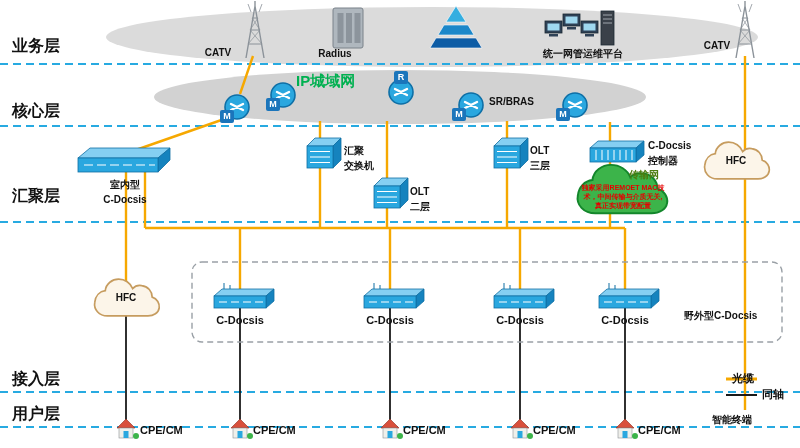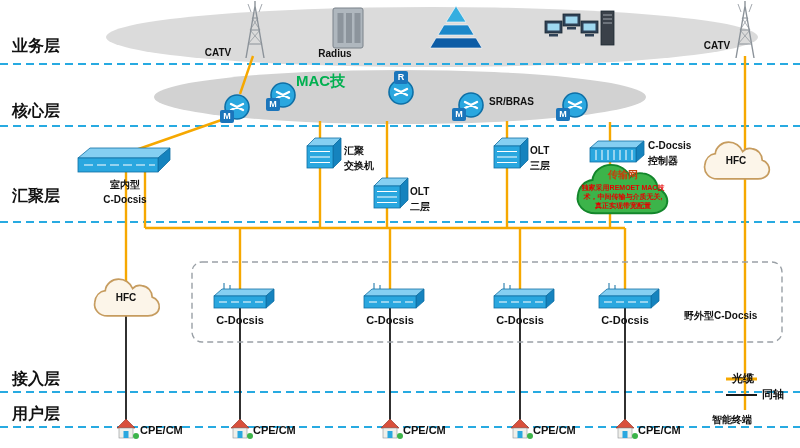--- a/index.html
+++ b/index.html
@@ -3,21 +3,21 @@
 <meta charset="utf-8">
 <style>
   html,body{margin:0;padding:0;background:#fff;}
   .stage{position:relative;width:800px;height:448px;background:#fff;font-family:"Liberation Sans",sans-serif;overflow:hidden;}
   svg.canvas{position:absolute;left:0;top:0;}
   .lbl{position:absolute;font-weight:bold;color:#111;white-space:pre-line;font-size:10px;line-height:15px;}
   .c{text-align:center;}
   .s13{font-size:16px;}
   .s11{font-size:11px;line-height:13px;}
   .green{color:#00B050;font-size:15px;line-height:17px;}
-  .transport-title{color:#c2410c;}
+  .transport-title{color:#4d7c0f;text-align:right;}
   .note{color:#E60000;font-size:7px;line-height:9px;font-weight:bold;}
   .tag{position:absolute;width:14px;height:13px;background:#1B75BB;color:#fff;font-size:9px;font-weight:bold;
        text-align:center;line-height:13px;border-radius:2px;}
 </style>
 </head>
 <body>
 
 <div class="stage">
 
 <svg class="canvas" width="800" height="448" viewBox="0 0 800 448">
@@ -171,23 +171,24 @@
 </svg>
 
 <div class="lbl c s13" style="left:8px;top:38px;width:56px">业务层</div>
 <div class="lbl c s13" style="left:8px;top:103px;width:56px">核心层</div>
 <div class="lbl c s13" style="left:8px;top:188px;width:56px">汇聚层</div>
 <div class="lbl c s13" style="left:8px;top:371px;width:56px">接入层</div>
 <div class="lbl c s13" style="left:8px;top:406px;width:56px">用户层</div>
 
 <div class="lbl c" style="left:194px;top:45px;width:48px">CATV</div>
 <div class="lbl c" style="left:305px;top:46px;width:60px">Radius</div>
+<div class="lbl c" style="left:524px;top:46px;width:118px">统一网管运维平台</div>
 <div class="lbl c" style="left:694px;top:38px;width:46px">CATV</div>
 
-<div class="lbl green" style="left:296px;top:72px">MAC技</div>
+<div class="lbl green" style="left:296px;top:72px">IP城域网</div>
 <div class="lbl" style="left:489px;top:94px">SR/BRAS</div>
 <div class="tag" style="left:220px;top:110px">M</div>
 <div class="tag" style="left:266px;top:98px">M</div>
 <div class="tag" style="left:394px;top:71px">R</div>
 <div class="tag" style="left:452px;top:108px">M</div>
 <div class="tag" style="left:556px;top:108px">M</div>
 
 <div class="lbl c" style="left:86px;top:177px;width:78px">室内型
 C-Docsis</div>
 <div class="lbl" style="left:344px;top:143px">汇聚

